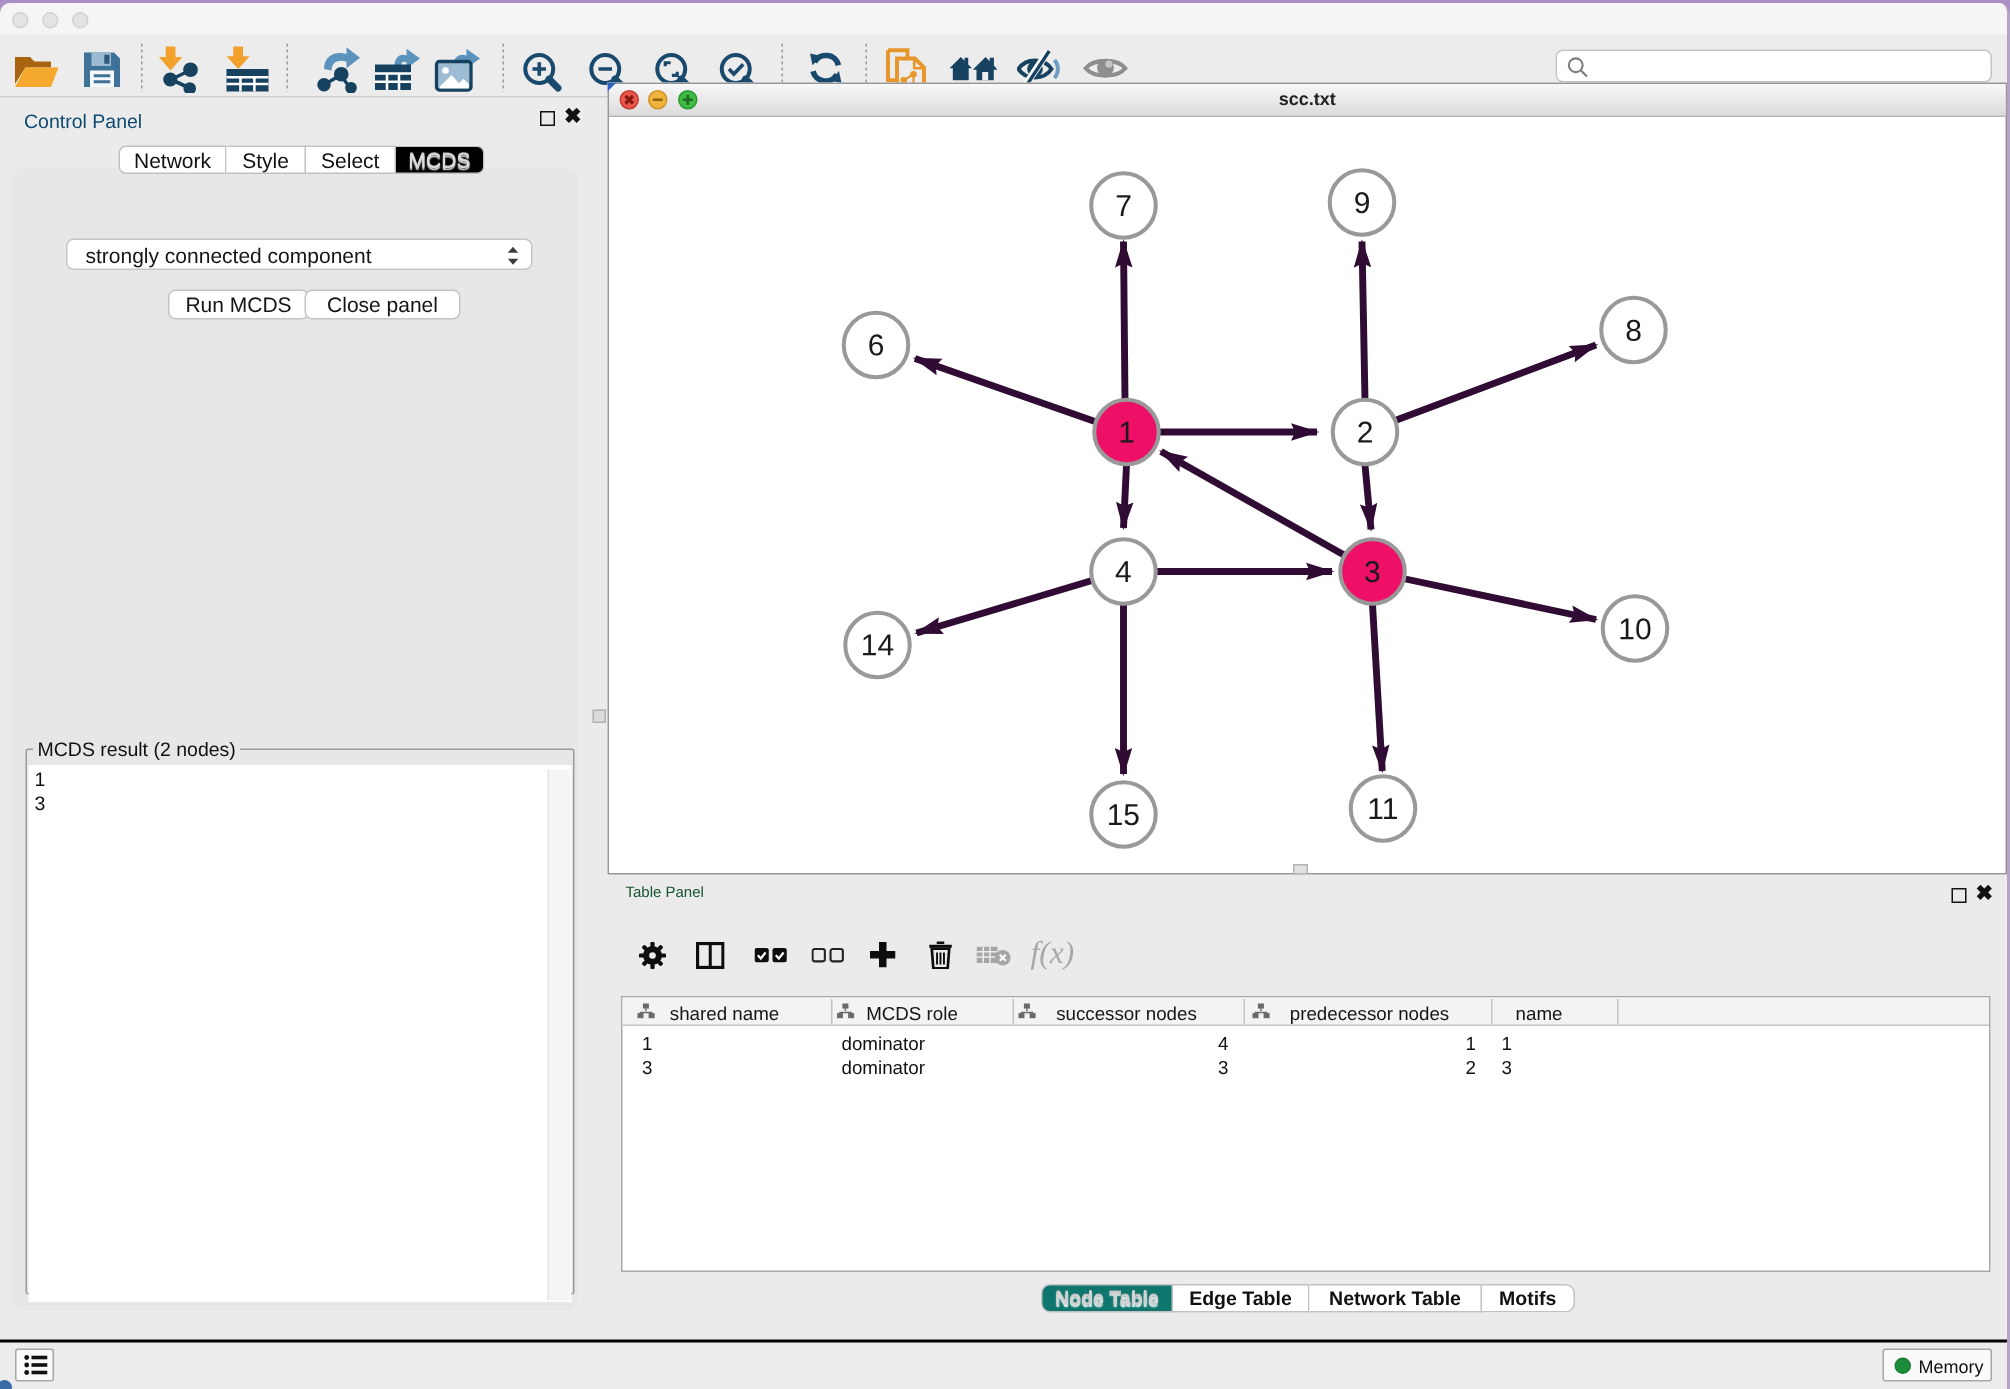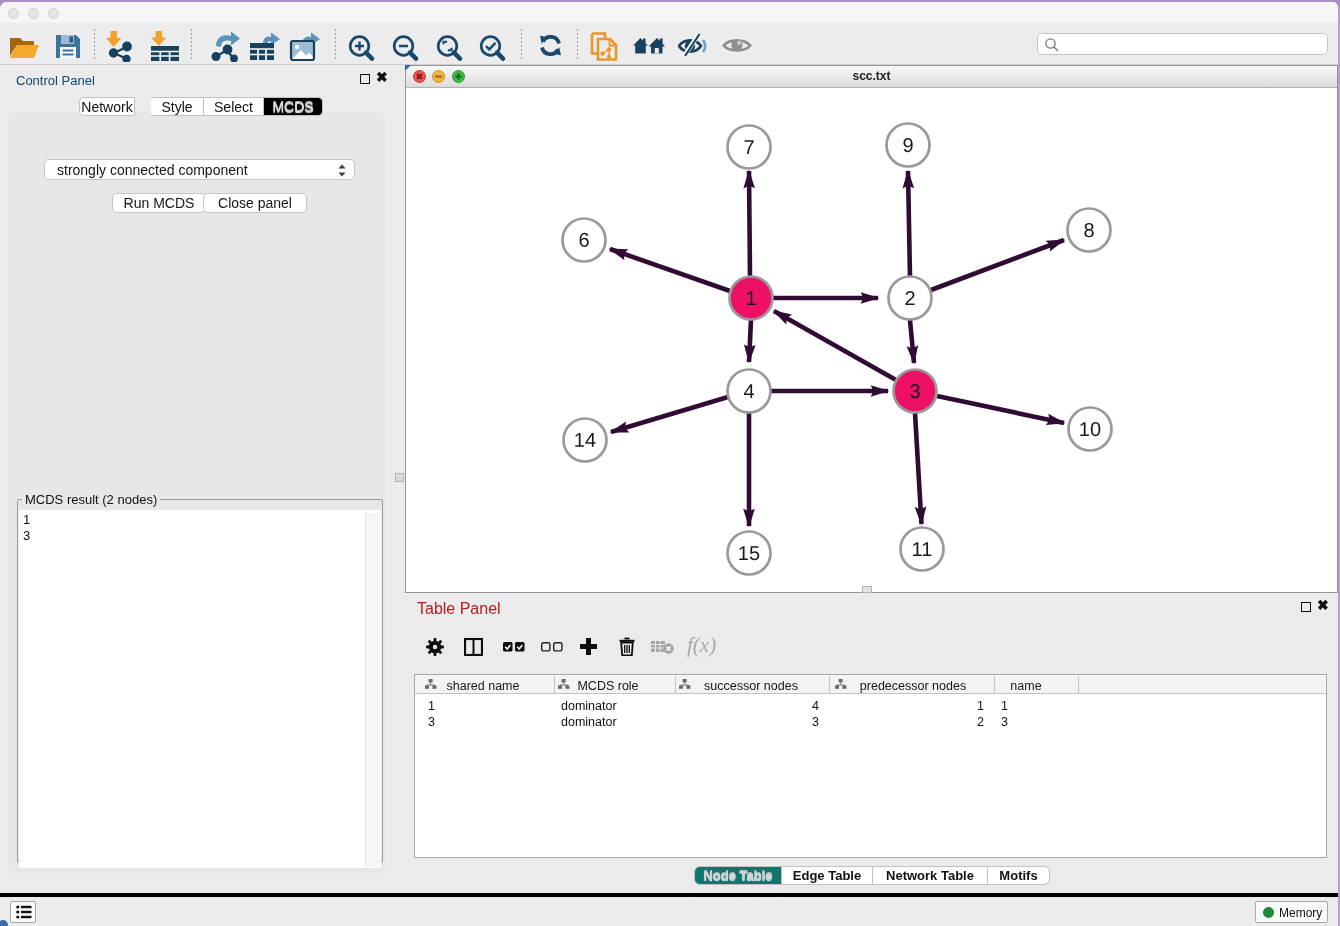--- a/index.html
+++ b/index.html
@@ -33,21 +33,21 @@
   
   .netwin { position:absolute; left:405px; top:0px; width:933px; height:528px;
             border:1px solid #969696; background:#fff; }
   .net-title { position:absolute; left:0; top:0; width:100%; height:22px;
                background:linear-gradient(#f8f8f8,#dcdbdc); border-bottom:1px solid #b4b3b4; }
   .mac { position:absolute; top:4px; width:13px; height:13px; border-radius:50%; }
   
   .tpanel { position:absolute; left:405px; top:530px; width:935px; height:298px; background:#ecebec; }
   
   .statusbar { position:absolute; left:0; top:891px; width:100%; height:33px; background:#edecec;
-               border-top:4px solid #000000; }
+               border-top:2px solid #000000; }
   .sq-btn { position:absolute; background:#fbfafb; border:1px solid #a8a7a8; border-radius:2px; }
 </style>
 </head>
 <body>
 <div class="app">
 
   <div class="titlebar">
     <div class="tl" style="left:8px;"></div>
     <div class="tl" style="left:28px;"></div>
     <div class="tl" style="left:48px;"></div>
@@ -174,21 +174,21 @@
       </svg>
     </div>
   </div>
 
   <div class="cpanel">
     <div class="cp-head">Control Panel</div>
     <div style="position:absolute; left:360px; top:8px; width:10px; height:10px; border:1.5px solid #111;"></div>
     <div style="position:absolute; left:376px; top:3px; font-size:14px; font-weight:bold; color:#111;">✖</div>
     <div class="cp-card"></div>
     <div class="tabs">
-      <div class="tab" style="left:0; width:56px; border-radius:5px 0 0 5px;">Network</div>
+      <div class="tab" style="left:0; width:72px; border-radius:5px 0 0 5px;">Network</div>
       <div class="tab" style="left:72px; width:53px; border-left:none;">Style</div>
       <div class="tab" style="left:125px; width:60px; border-left:none;">Select</div>
       <div class="tab" style="left:185px; width:59px; border-left:none; border-radius:0 5px 5px 0;
            background:#000000; color:#dcdbdc; text-shadow:0 1px 1px #ffffff, 0 -1px 0 #bdbcbd;text-align:center;">MCDS</div>
     </div>
     <div class="btnish" style="position:absolute; left:44px; top:93px; width:311px; height:21px; line-height:20px;">
       <span style="margin-left:12px;">strongly connected component</span>
       <svg style="position:absolute; right:7px; top:3px;" width="10" height="15" viewBox="0 0 10 15">
         <path d="M1.5 5.5 L5 1.5 L8.5 5.5 Z" fill="#3c3c3c"></path>
         <path d="M1.5 9.5 L5 13.5 L8.5 9.5 Z" fill="#3c3c3c"></path>
@@ -201,21 +201,21 @@
               border:1px solid #9b9a9b; border-radius:2px; background:#e8e7e8;">
       <legend style="font-size:13px; color:#111; margin-left:4px; padding:0 3px;">MCDS result (2 nodes)</legend>
       <div style="position:absolute; left:1px; top:3px; width:362px; height:358px; background:#fff; font-size:13px; color:#111; padding:2px 0 0 4px; line-height:16px;">1<br>3
         <div style="position:absolute; right:1px; top:3px; width:15px; height:354px; background:#f6f5f6; border-left:1px solid #e7e6e7;"></div>
       </div>
     </fieldset>
   </div>
 
   <div style="position:absolute; left:395px; top:471px; width:9px; height:9px; background:#dcdbdc; border:1px solid #b2b1b2;"></div>
 
-  <div style="position:absolute; left:0px; top:63px; width:1340px; height:828px;">
+  <div style="position:absolute; left:0px; top:53px; width:1340px; height:828px;">
 
     <div class="netwin">
       <svg style="position:absolute; left:-1px; top:-1px; z-index:5;" width="6" height="6" viewBox="0 0 6 6">
           <path d="M0 0 H6 L0 6 z" fill="#2b65c0"></path>
         </svg>
       <div class="net-title">
         <div class="mac" style="left:7px; background:#e8564c; border:1px solid #c43b33;">
           <svg width="13" height="13" viewBox="0 0 13 13" style="position:absolute;left:-1px;top:-1px;">
               <path d="M4 4 l5 5 M9 4 l-5 5" stroke="#871911" stroke-width="2.2"></path>
             </svg>
@@ -279,21 +279,21 @@
           <text x="684" y="348">10</text>
           <text x="179" y="359">14</text>
           <text x="343" y="472">15</text>
           <text x="516" y="468">11</text>
         </g>
       </svg>
     </div>
     <div style="position:absolute; left:862px; top:521px; width:10px; height:7px; background:#e3e2e3; border:1px solid #b5b4b5;"></div>
 
     <div class="tpanel" id="tpanel">
-      <div style="position:absolute; left:12px; top:5px; font-size:16px; color:#b91c1c;">Table Panel</div>
+      <div style="position:absolute; left:12px; top:5px; font-size:10px; color:#14532d;">Table Panel</div>
       <div style="position:absolute; left:896px; top:7px; width:10px; height:10px; border:1.5px solid #111;"></div>
       <div style="position:absolute; left:912px; top:2px; font-size:14px; font-weight:bold; color:#111;">✖</div>
 
       <svg style="position:absolute; left:21px; top:43px;" width="18" height="18" viewBox="0 0 18 18">
         <g fill="#0d0d0d">
           <circle cx="9" cy="9" r="6.3"></circle>
           <g>
             <rect x="7.6" y="0" width="2.8" height="3.4" rx="0.8"></rect>
             <rect x="7.6" y="14.6" width="2.8" height="3.4" rx="0.8"></rect>
             <rect x="0" y="7.6" width="3.4" height="2.8" rx="0.8"></rect>

